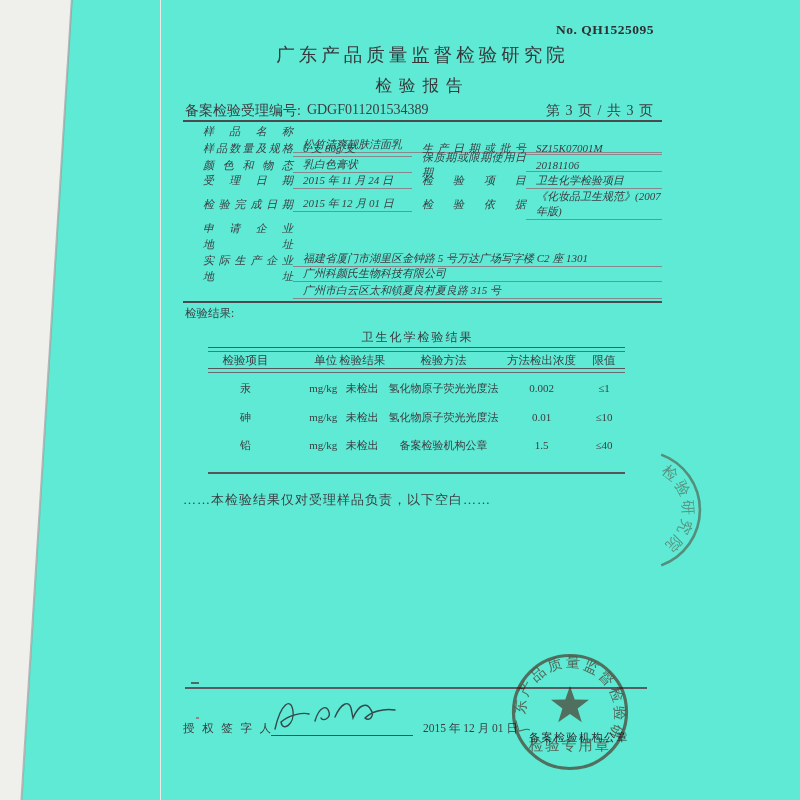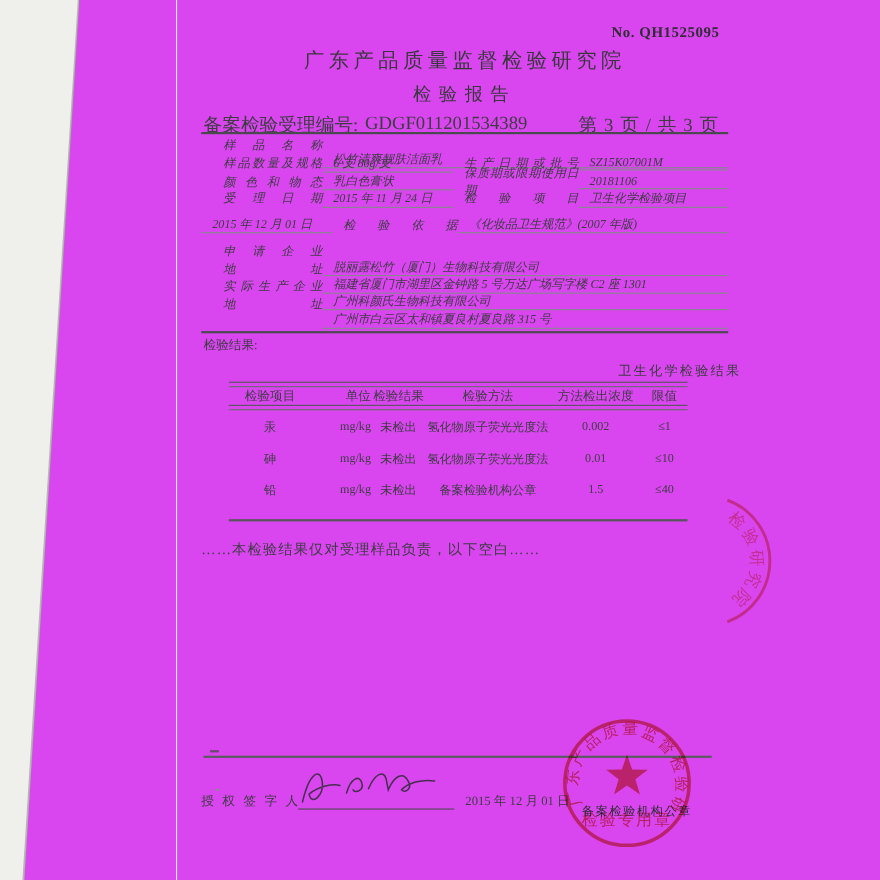--- a/index.html
+++ b/index.html
@@ -1,55 +1,55 @@
 <!DOCTYPE html>
 <html><head>
 <meta charset="utf-8">
 <style>
   html,body{margin:0;padding:0;background:#fff;}
-  .page{position:relative;width:800px;height:800px;background:#d946ef;overflow:hidden;
+  .page{position:relative;width:800px;height:800px;background:#5eead4;overflow:hidden;
         font-family:"Liberation Serif","DejaVu Serif",serif;color:#3d3d42;}
   
   .outside-wedge{position:absolute;left:0;top:0;width:80px;height:800px;
       background:#eff0ec;clip-path:polygon(0 0,72px 0,22px 100%,0 100%);}
   .edge-diag{position:absolute;left:71px;top:-4px;width:1.5px;height:812px;background:#8f9090;
       opacity:.6;transform:rotate(3.6deg);transform-origin:top left;}
   .edge-faint{position:absolute;left:160px;top:0;width:1px;height:800px;background:#ebebe8;}
   .speck1{position:absolute;left:191px;top:682px;width:8px;height:2px;background:#4a4a4a;opacity:.8;}
   .speck2{position:absolute;left:196px;top:717px;width:3px;height:2px;background:#8a8a8a;}
   
   .report-no{position:absolute;left:556px;top:22px;font-size:13.5px;font-weight:bold;
       color:#2e2e33;letter-spacing:.5px;}
   .t1{position:absolute;left:183px;width:479px;top:42px;text-align:center;font-size:18.5px;
       letter-spacing:4px;color:#38383c;}
   .t2{position:absolute;left:183px;width:479px;top:75px;text-align:center;font-size:16.5px;
       letter-spacing:7px;color:#38383c;}
   .receipt-row{position:absolute;left:185px;width:475px;top:102px;display:flex;
-      justify-content:space-between;align-items:baseline;font-size:17px;}
+      justify-content:space-between;align-items:baseline;font-size:14px;}
   .receipt-left{display:flex;gap:6px;}
   .page-ind{letter-spacing:1px;margin-right:6px;}
   .rule{position:absolute;background:#4a4a4f;}
   .rule-t1{left:183px;top:120px;width:479px;height:2px;}
   .rule-t2{left:183px;top:301px;width:479px;height:2px;}
   .rule-end{left:185px;top:687px;width:462px;height:1.5px;background:#5a5a60;}
   
   .form{position:absolute;left:183px;top:122px;width:479px;font-size:11px;}
   .frow{display:flex;align-items:center;font-style:italic;}
   .h18{height:18px}.h17{height:17px}.h16{height:16px}.h15{height:15px}.h32{height:32px}
   .lab{width:90px;margin-left:20px;display:flex;align-items:center;}
   .lab > span{display:block;width:100%;text-align:justify;text-align-last:justify;}
   .lab2{width:104px;margin-left:10px;display:flex;align-items:center;}
   .lab2 > span{display:block;width:100%;text-align:justify;text-align-last:justify;}
   .val{border-bottom:1px solid #87878c;padding-left:10px;display:flex;align-items:center;}
   .v1{width:109px;}
   .vfull{flex:1;margin-top:28px;}
   .v2{flex:1;}
   
   .section-label{position:absolute;left:185px;top:306px;font-size:11.5px;}
-  .tbl-title{position:absolute;left:195px;width:479px;top:329px;text-align:right;
+  .tbl-title{position:absolute;left:178px;width:479px;top:329px;text-align:center;
       font-size:12px;letter-spacing:2px;}
   .rtable{position:absolute;left:208px;top:347px;width:417px;font-size:11px;}
   .dblrule{height:3px;border-top:1.4px solid #55555a;border-bottom:1px solid #6a6a70;}
   .trow{display:flex;align-items:center;}
   .thead{height:16px;font-size:11.5px;}
   .tr1{height:30px}.tr2{height:28px}.tr3{height:28px}
   .tspace{height:13px}
   .botrule{height:1.5px;background:#55555a;}
   .c1{width:18%;text-align:center}.c2{width:13%;text-align:right}.c3{width:12%;text-align:center}
   .c4{width:27%;text-align:center}.c5{width:20%;text-align:center}.c6{width:10%;text-align:center}
@@ -122,31 +122,33 @@
       <div class="lab">
           <span>受理日期</span>
         </div>
       <div class="val v1">2015 年 11 月 24 日</div>
       <div class="lab2">
           <span>检验项目</span>
         </div>
       <div class="val v2">卫生化学检验项目</div>
     </div>
     <div class="frow h32">
+      <div class="lab">
+          <span>检验完成日期</span>
+        </div>
       <div class="val v1">2015 年 12 月 01 日</div>
       <div class="lab2">
           <span>检验依据</span>
         </div>
       <div class="val v2">《化妆品卫生规范》(2007 年版)</div>
     </div>
     <div class="frow h17">
       <div class="lab">
           <span>申请企业</span>
         </div>
-      <div class="val vfull">脱丽露松竹（厦门）生物科技有限公司</div>
     </div>
     <div class="frow h15">
       <div class="lab">
           <span>地址</span>
         </div>
       <div class="val vfull">福建省厦门市湖里区金钟路 5 号万达广场写字楼 C2 座 1301</div>
     </div>
     <div class="frow h16">
       <div class="lab">
           <span>实际生产企业</span>

